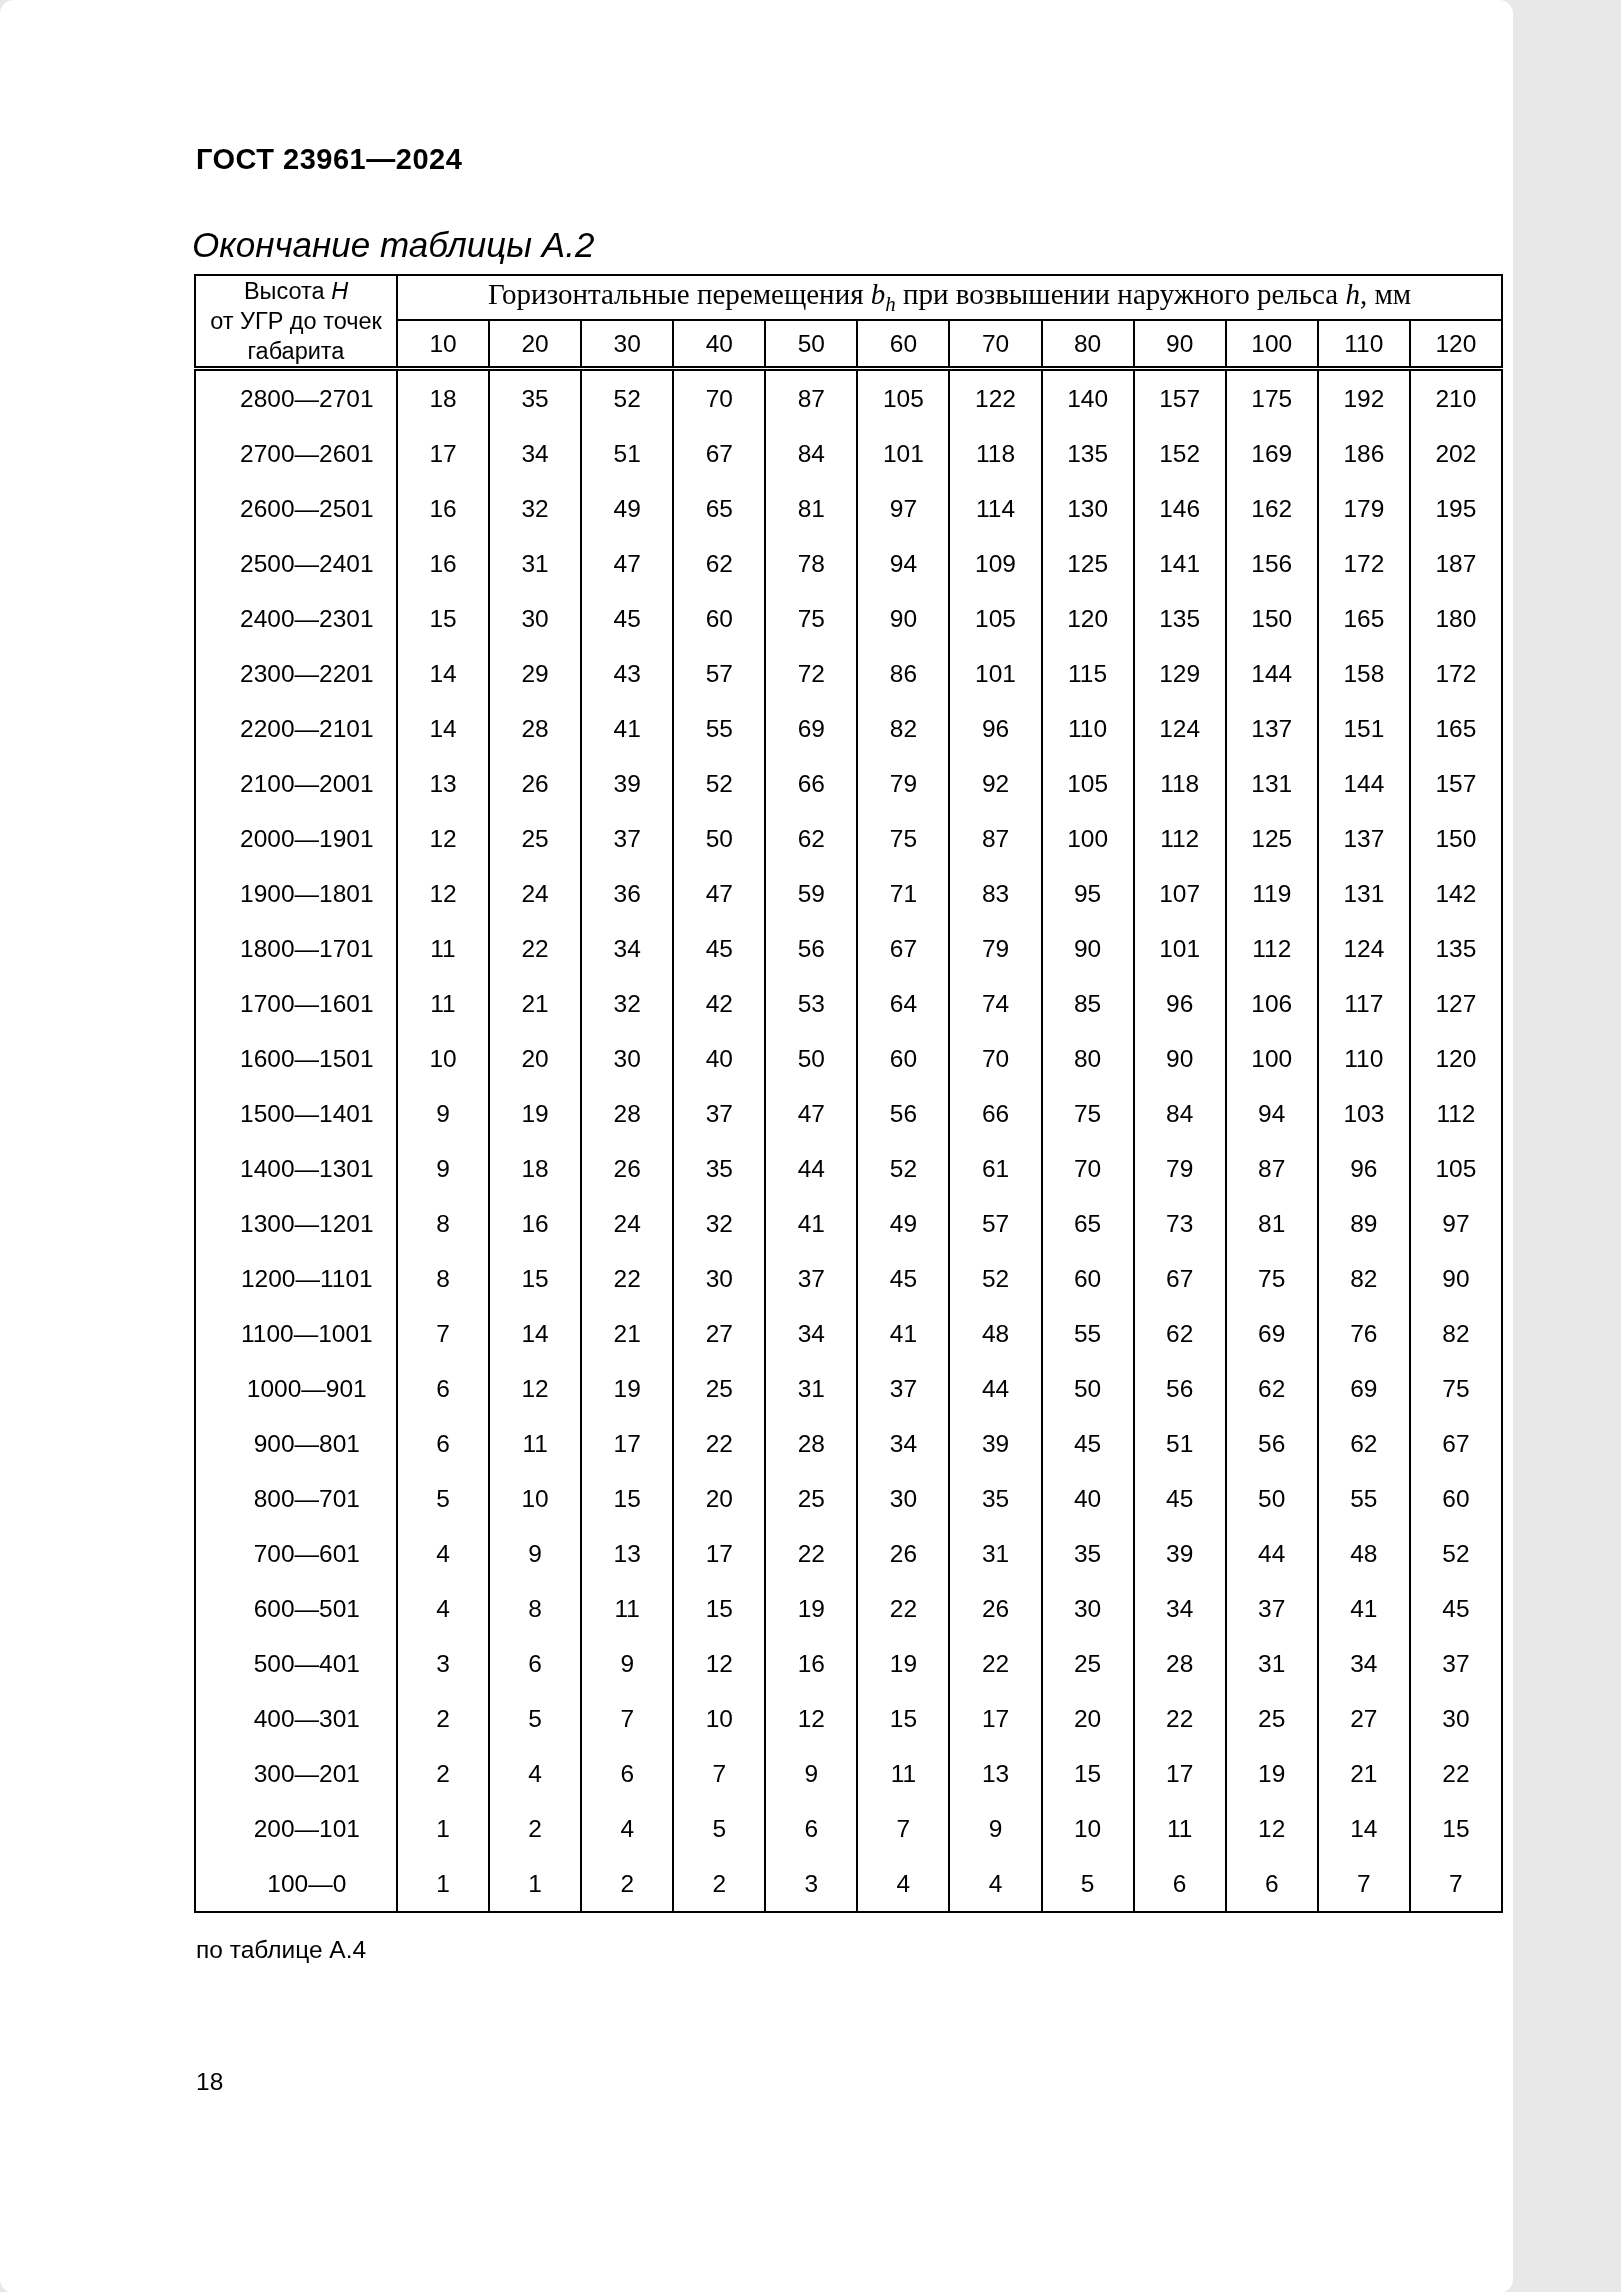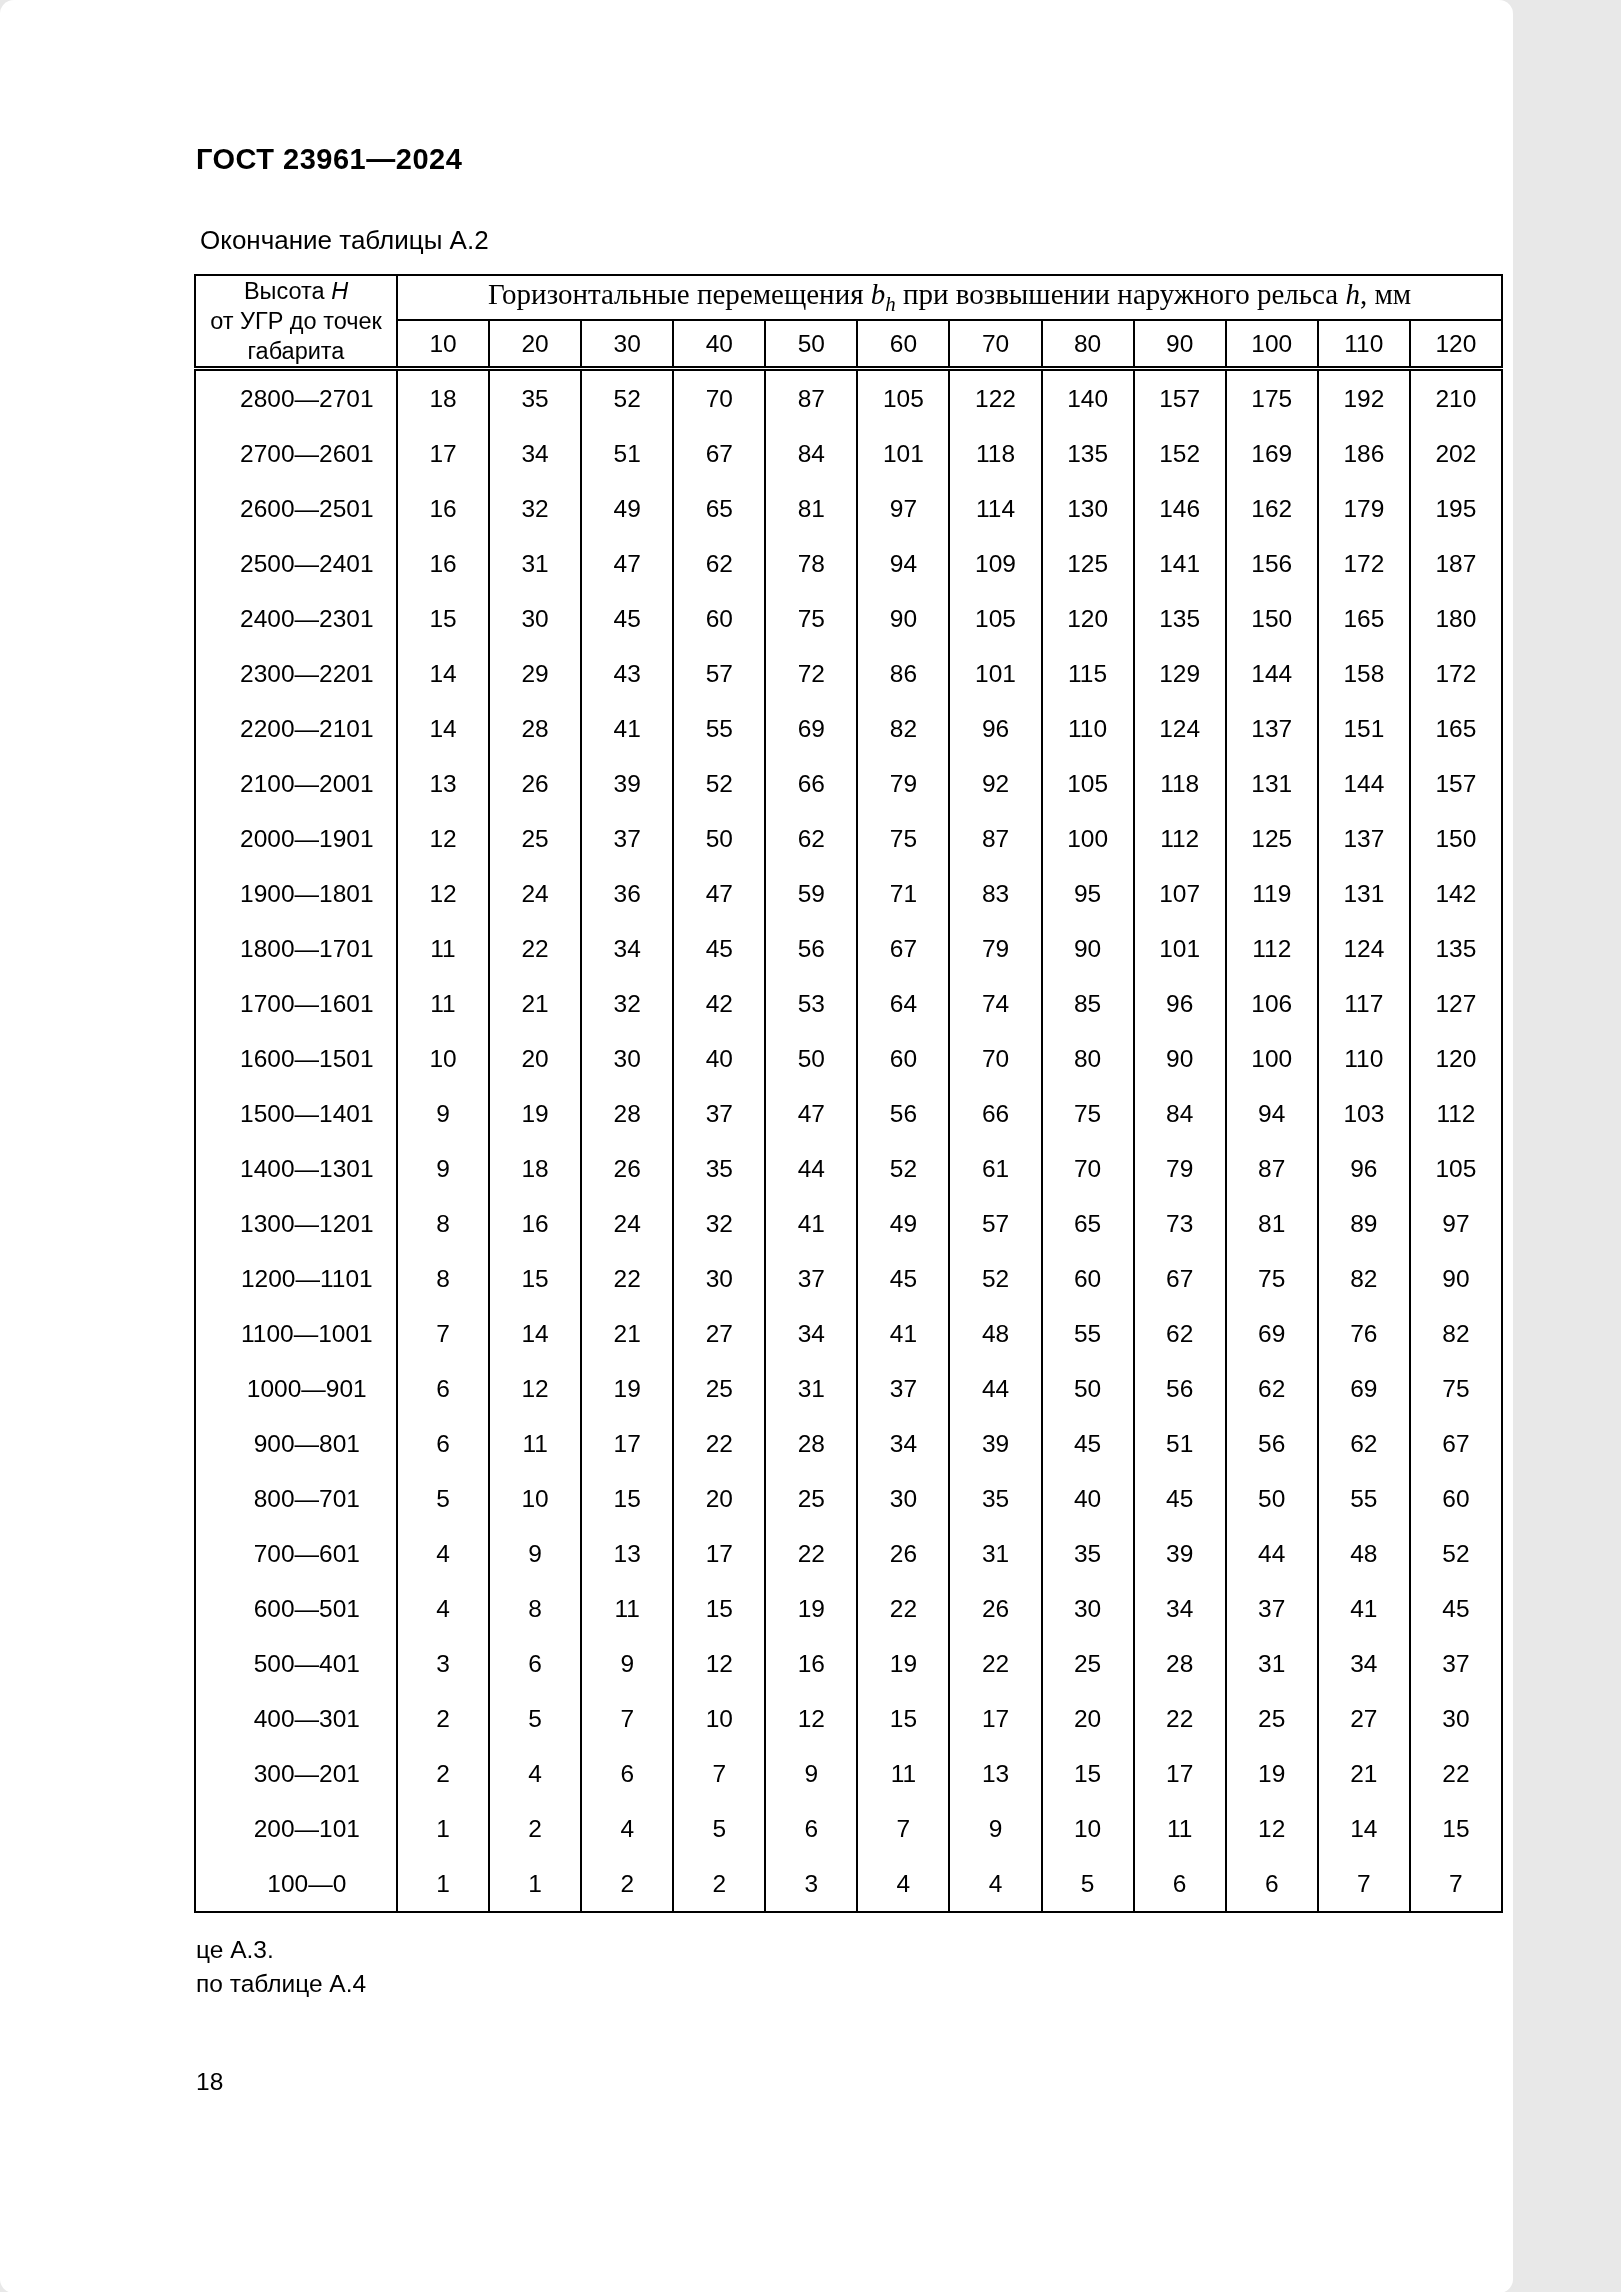--- a/index.html
+++ b/index.html
@@ -20,23 +20,24 @@
   .doc-code {
     position: absolute;
     left: 196px;
     top: 143px;
     font-size: 29px;
     font-weight: bold;
     letter-spacing: 0.5px;
   }
   .table-caption {
     position: absolute;
-    left: 200px;
+    left: 192px;
     top: 225px;
-    font-size: 26px;
+    font-size: 35px;
+    font-style: italic;
   }
   .gost-table {
     position: absolute;
     left: 194px;
     top: 274px;
     width: 1309px;
     border-collapse: collapse;
     table-layout: fixed;
     border: 2.9px solid #000;
     font-size: 24.5px;
@@ -563,20 +564,19 @@
           <td>5</td>
           <td>6</td>
           <td>6</td>
           <td>7</td>
           <td>7</td>
         </tr>
       </tbody>
   </table>
 
   <div class="notes">
-    <span class="note-line">це А.3.</span>
     <span class="note-line">по таблице А.4</span>
   </div>
 
   <div class="page-number">18</div>
 
 </div>
 
 
 </body></html>

